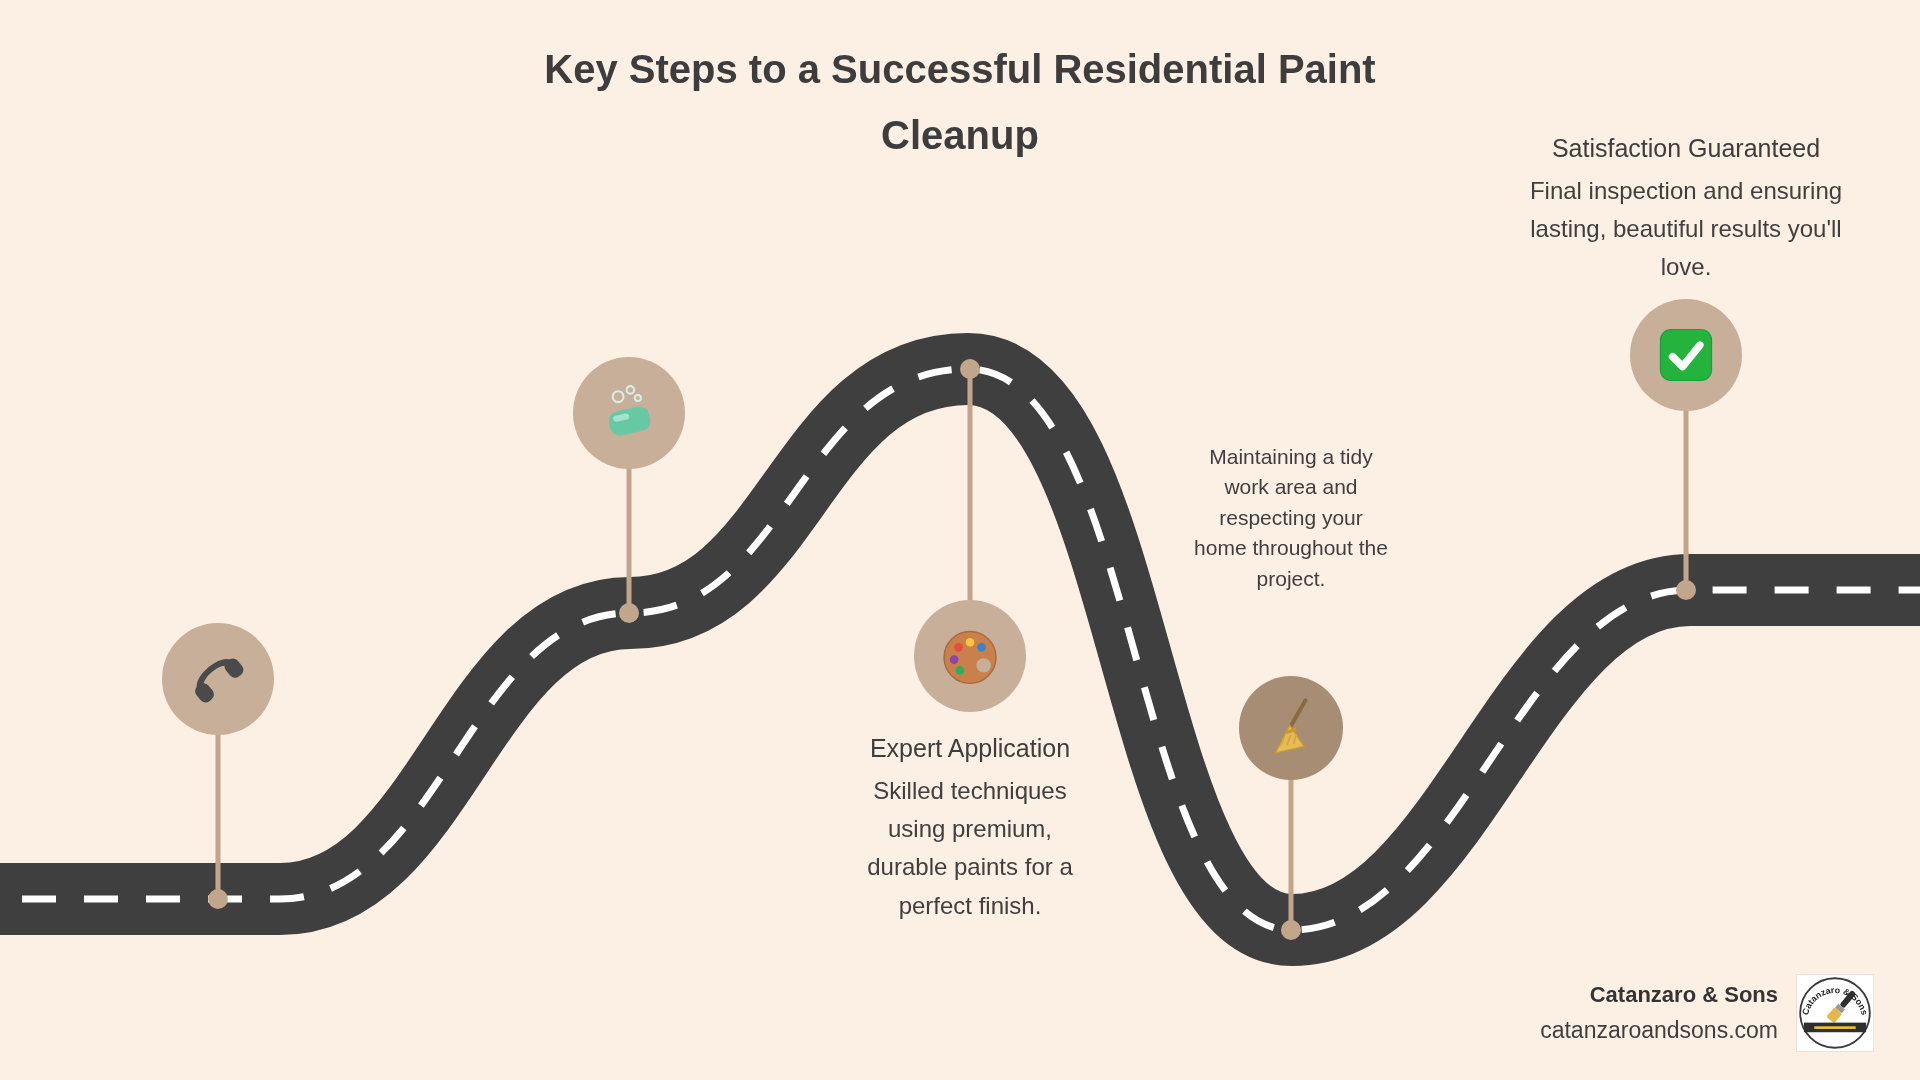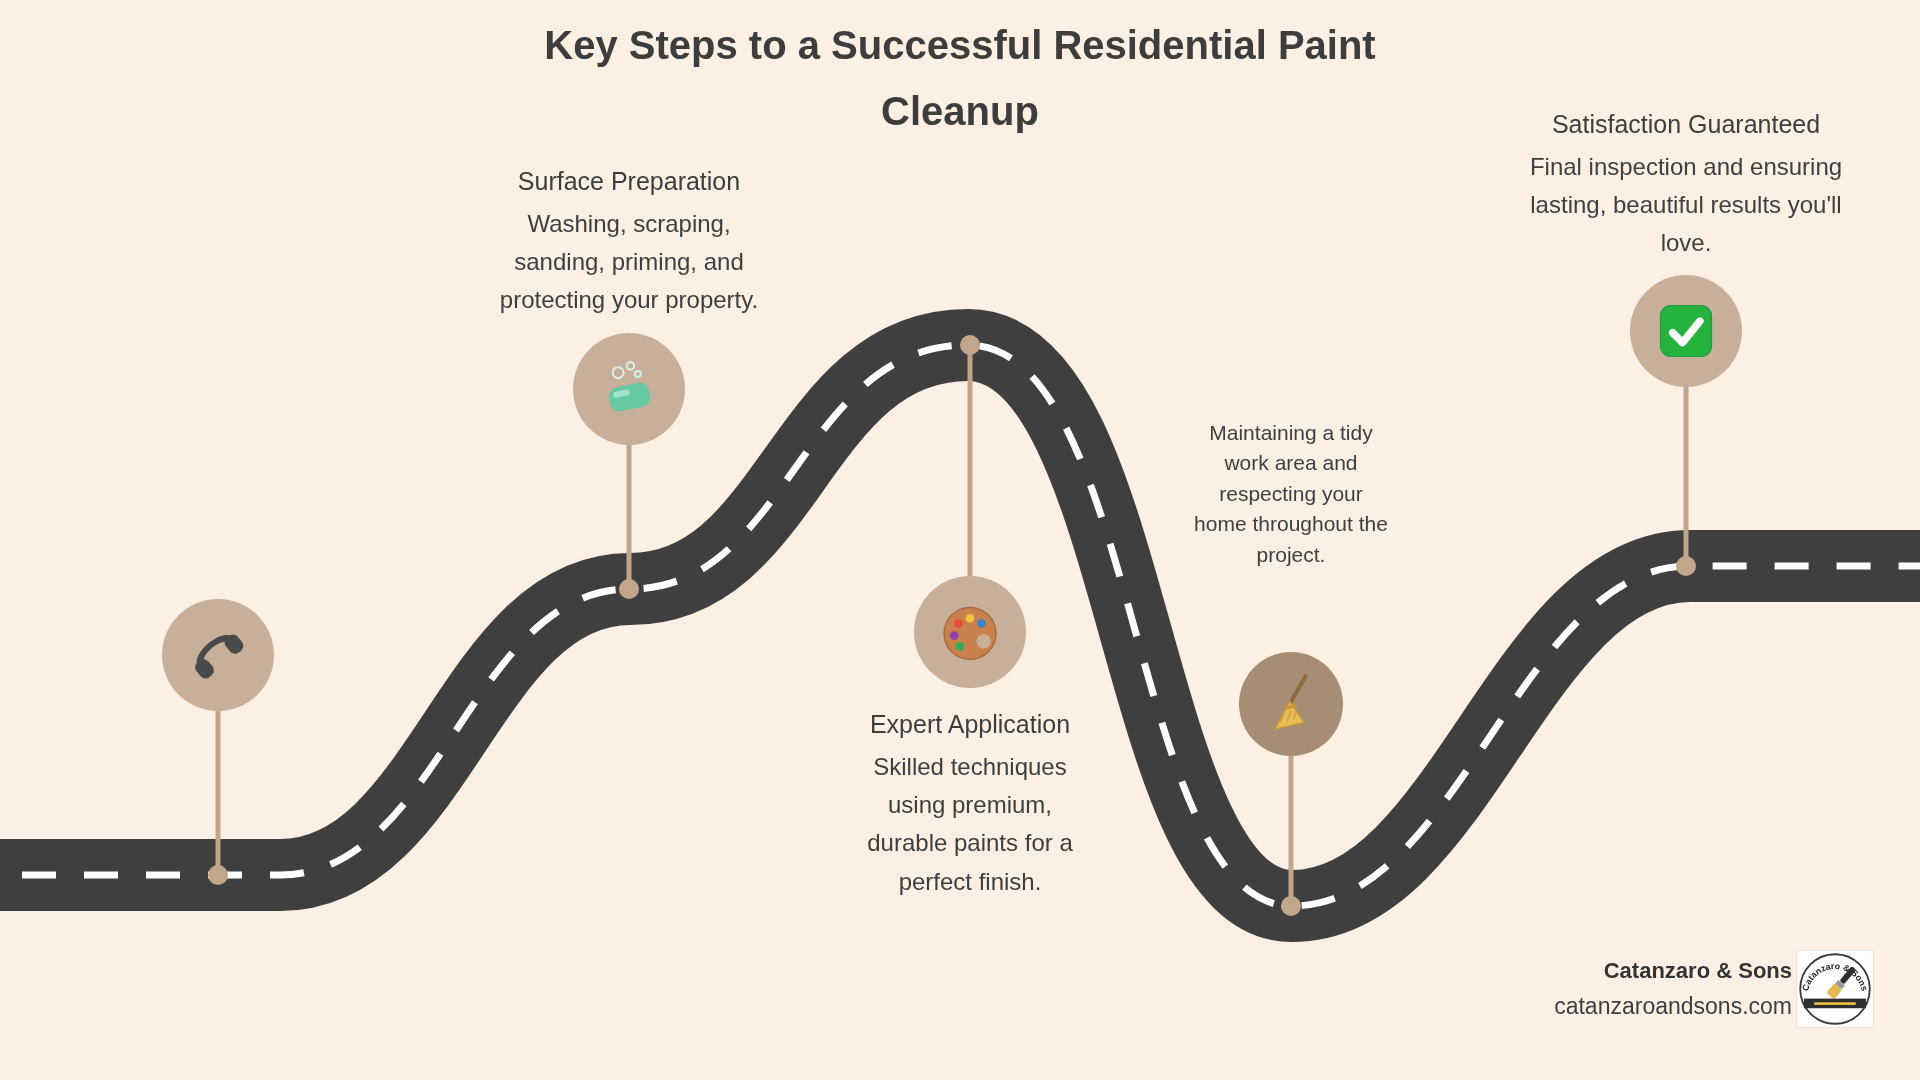--- a/index.html
+++ b/index.html
@@ -3,21 +3,21 @@
 <meta charset="utf-8">
 <style>
   :root{
     --background:#fcefe3; --road:#3f3f3f; --road-dash:#ffffff;
     --connector:#c2a68c; --node:#c7af99; --node-alt:#a68d74;
     --heading-text:#3d3d3d; --body-text:#3f3f3f;
   }
   *{margin:0;padding:0;box-sizing:border-box;}
   html,body{width:1920px;height:1080px;}
   body{background:var(--background,#fcefe3);font-family:"Liberation Sans","DejaVu Sans",sans-serif;overflow:hidden;}
-  .stage{position:relative;width:1920px;height:760px;background:var(--background,#fcefe3);}
+  .stage{position:relative;width:1920px;height:760px;background:var(--background,#fcefe3);margin-top:24px;}
   .road-svg{position:absolute;left:0;top:0;}
   .road{fill:none;stroke:var(--road,#3f3f3f);stroke-width:72;}
   .dashline{fill:none;stroke:var(--road-dash,#ffffff);stroke-width:7;stroke-dasharray:34 28;}
   .conn{stroke:var(--connector,#c2a68c);stroke-width:5;}
   .dot{fill:var(--connector,#c2a68c);}
   .title{position:absolute;top:12px;left:0;width:100%;text-align:center;font-size:40px;line-height:1.65;font-weight:bold;color:var(--heading-text,#3d3d3d);}
   .tline{display:block;}
   .mtext{position:absolute;text-align:center;}
   .mtitle{font-size:25px;font-weight:normal;color:var(--heading-text,#3d3d3d);margin-bottom:7px;white-space:pre-line;line-height:1.3;}
   .mdesc{font-size:24px;line-height:1.6;color:var(--body-text,#3f3f3f);}
@@ -26,21 +26,21 @@
   .t3{left:845px;top:708px;width:250px;}
   .t4{left:1191px;top:418px;width:200px;}
   .t4 .mdesc{font-size:21px;line-height:1.45;}
   .t5{left:1526px;top:108px;width:320px;}
   .node{position:absolute;width:112px;height:112px;border-radius:50%;background:var(--node,#c7af99);display:flex;align-items:center;justify-content:center;}
   .n1{left:162px;top:599px;}
   .n2{left:573px;top:333px;}
   .n3{left:914px;top:576px;}
   .n4{left:1239px;top:652px;width:104px;height:104px;background:var(--node-alt,#a68d74);}
   .n5{left:1630px;top:275px;}
-  .footer{position:absolute;right:46px;top:950px;display:flex;align-items:center;gap:4px;}
+  .footer{position:absolute;right:46px;top:950px;display:flex;align-items:center;gap:18px;}
   .footer-text{text-align:right;}
   .company{font-size:22px;font-weight:bold;color:#343434;margin-bottom:9px;}
   .website{font-size:23px;color:var(--body-text,#3f3f3f);}
   .logo-box{width:78px;height:78px;background:#ffffff;display:flex;align-items:center;justify-content:center;border:1px solid #eee2d4;}
 </style>
 </head>
 <body>
 
 <div class="stage">
 
@@ -69,24 +69,20 @@
   <div class="node n1">
     <svg viewBox="0 0 100 100" width="64" height="64">
       <g transform="rotate(-40 50 50)" fill="#4a4a4a">
         <rect x="8" y="38" width="24" height="30" rx="10"></rect>
         <rect x="68" y="38" width="24" height="30" rx="10"></rect>
         <path d="M14 46 C14 20 86 20 86 46 L74 46 C74 32 26 32 26 46 Z"></path>
       </g>
     </svg>
   </div>
 
-  <div class="mtext t2">
-    <h2 class="mtitle">Surface Preparation</h2>
-    <p class="mdesc">Washing, scraping, sanding, priming, and protecting your property.</p>
-  </div>
   <div class="node n2">
     <svg viewBox="0 0 100 100" width="68" height="68">
       <g transform="rotate(-12 50 58)">
         <rect x="20" y="44" width="60" height="36" rx="14" fill="#66c9a3"></rect>
         <rect x="27" y="50" width="24" height="9" rx="4.5" fill="#a8e6cf" opacity="0.9"></rect>
       </g>
       <circle cx="34" cy="26" r="8" fill="none" stroke="#d8efe6" stroke-width="3"></circle>
       <circle cx="52" cy="16" r="5.5" fill="none" stroke="#d8efe6" stroke-width="3"></circle>
       <circle cx="63" cy="28" r="4.5" fill="none" stroke="#d8efe6" stroke-width="3"></circle>
     </svg>

